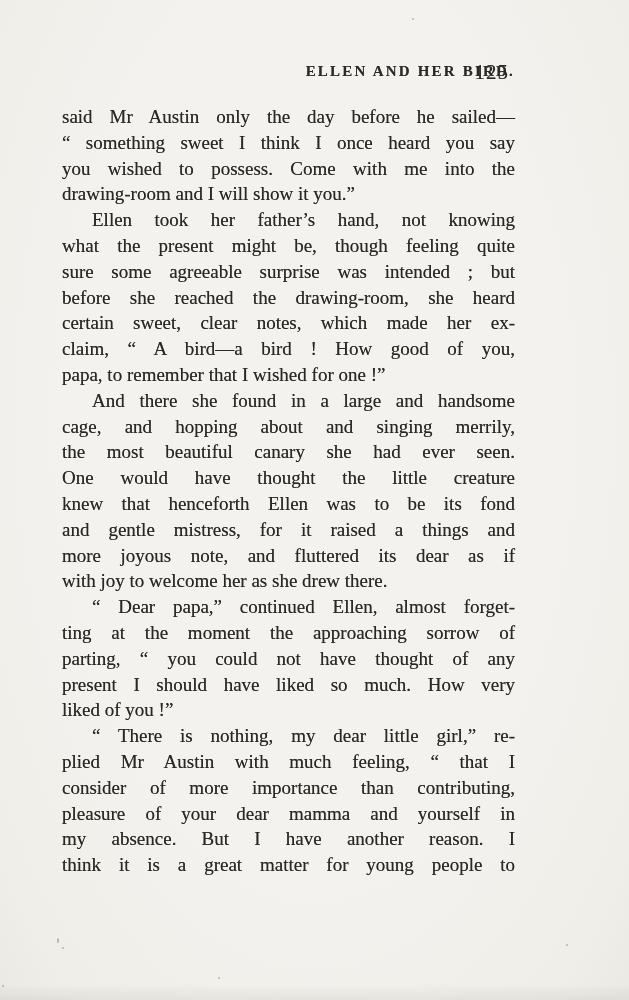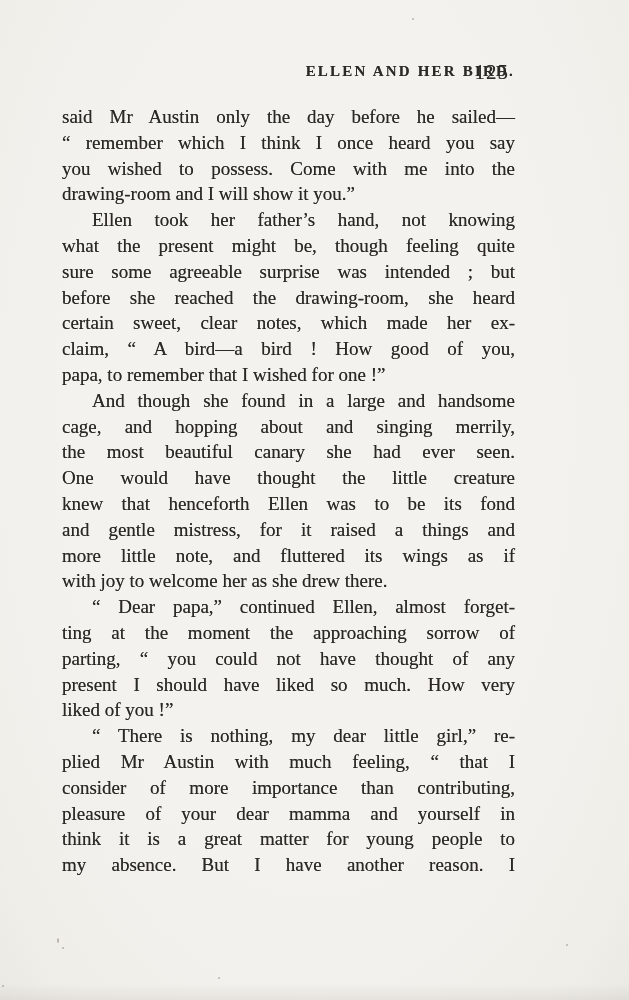--- a/index.html
+++ b/index.html
@@ -86,53 +86,53 @@
 <div class="page">
 
   <div class="running-header">
     <div class="running-title">ELLEN AND HER BIRD.</div>
     <div class="page-number">125</div>
   </div>
 
   <div class="bodytext">
 
     <div class="line">said Mr Austin only the day before he sailed—</div>
-    <div class="line">“ remember which I think I once heard you say</div>
+    <div class="line">“ something sweet I think I once heard you say</div>
     <div class="line">you wished to possess.  Come with me into the</div>
     <div class="line end">drawing-room and I will show it you.”</div>
 
     <div class="line indent">Ellen took her father’s hand, not knowing</div>
     <div class="line">what the present might be, though feeling quite</div>
     <div class="line">sure some agreeable surprise was intended ; but</div>
     <div class="line">before she reached the drawing-room, she heard</div>
     <div class="line">certain sweet, clear notes, which made her ex-</div>
     <div class="line">claim, “ A bird—a bird !  How good of you,</div>
     <div class="line end">papa, to remember that I wished for one !”</div>
 
-    <div class="line indent">And though she found in a large and handsome</div>
+    <div class="line indent">And there she found in a large and handsome</div>
     <div class="line">cage, and hopping about and singing merrily,</div>
     <div class="line">the most beautiful canary she had ever seen.</div>
     <div class="line">One would have thought the little creature</div>
     <div class="line">knew that henceforth Ellen was to be its fond</div>
     <div class="line">and gentle mistress, for it raised a things and</div>
-    <div class="line">more little note, and fluttered its wings as if</div>
+    <div class="line">more joyous note, and fluttered its dear as if</div>
     <div class="line end">with joy to welcome her as she drew there.</div>
 
     <div class="line indent">“ Dear papa,” continued Ellen, almost forget-</div>
     <div class="line">ting at the moment the approaching sorrow of</div>
     <div class="line">parting, “ you could not have thought of any</div>
     <div class="line">present I should have liked so much.  How very</div>
     <div class="line end">liked of you !”</div>
 
     <div class="line indent">“ There is nothing, my dear little girl,” re-</div>
     <div class="line">plied Mr Austin with much feeling, “ that I</div>
     <div class="line">consider of more importance than contributing,</div>
     <div class="line">pleasure of your dear mamma and yourself in</div>
+    <div class="line">my absence.  But I have another reason.  I</div>
     <div class="line">think it is a great matter for young people to</div>
-    <div class="line">my absence.  But I have another reason.  I</div>
   </div>
 
   <div class="speck" style="left:57px; top:938px; width:2px; height:5px;"></div>
   <div class="speck" style="left:62px; top:947px; width:2px; height:2px;"></div>
   <div class="speck" style="left:2px;  top:985px; width:2px; height:2px;"></div>
   <div class="speck" style="left:218px;top:977px; width:2px; height:2px;"></div>
   <div class="speck" style="left:566px;top:944px; width:2px; height:2px;"></div>
   <div class="speck" style="left:412px;top:18px;  width:2px; height:2px;"></div>
 
 </div>

